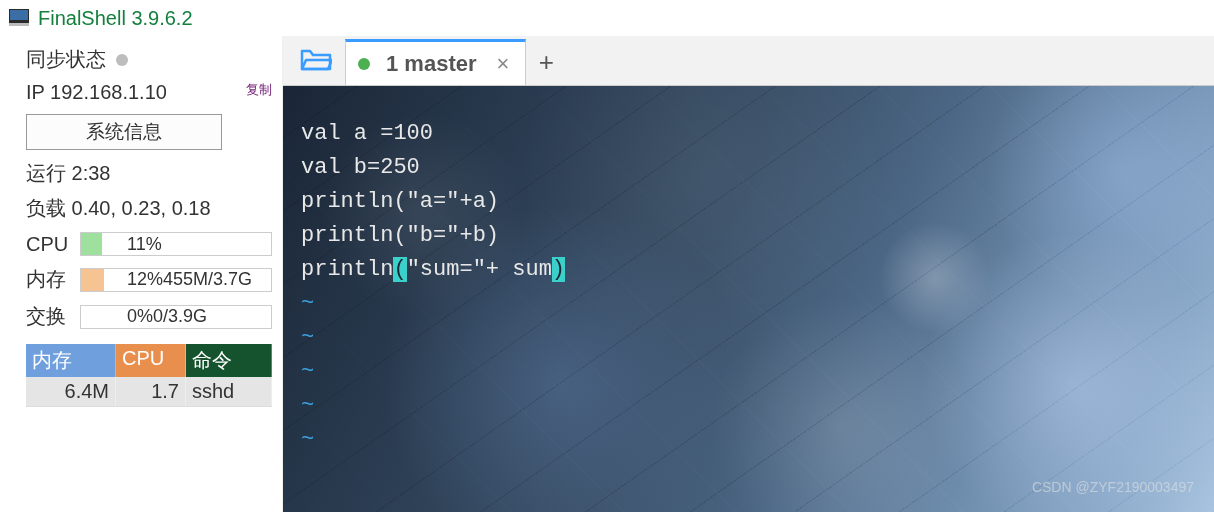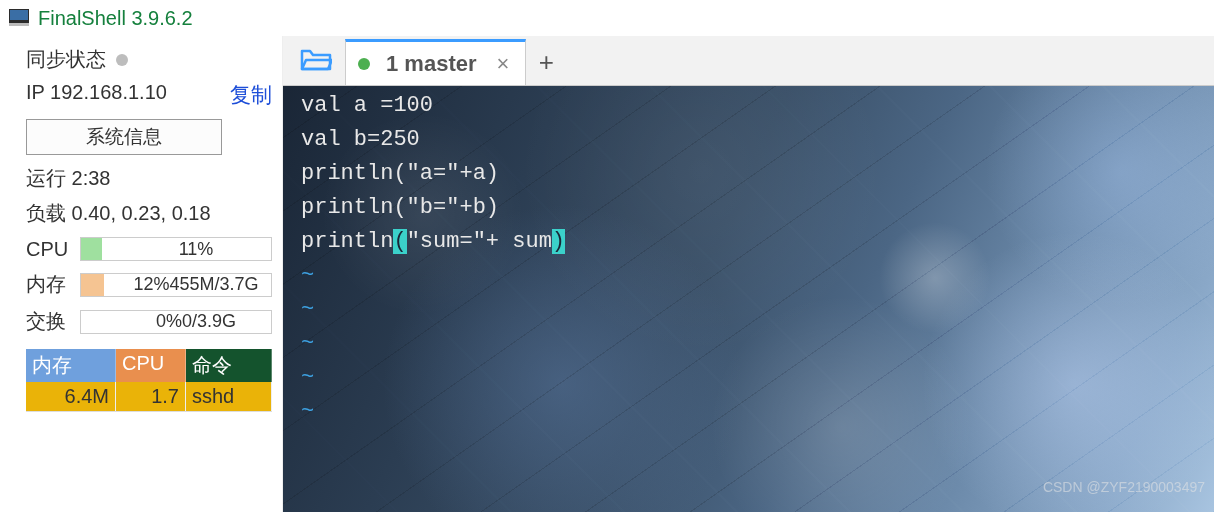--- a/index.html
+++ b/index.html
@@ -5,39 +5,39 @@
 * { margin: 0; padding: 0; box-sizing: border-box; }
 body { font-family: "Segoe UI", "Microsoft YaHei", Arial, sans-serif; font-size: 20px; color: #333; background: #fff; width: 1214px; height: 512px; overflow: hidden; display: flex; flex-direction: column; }
 .title-bar { display: flex; align-items: center; padding: 4px 8px; background: #fff; gap: 8px; height: 36px; }
 .title-bar .icon-wrap { width: 22px; height: 22px; display: flex; align-items: center; justify-content: center; }
 .title-text { font-size: 20px; color: #15803d; }
 .main { display: flex; flex: 1; overflow: hidden; }
 .sidebar { width: 283px; background: #fff; padding: 10px 10px 0 26px; display: flex; flex-direction: column; gap: 8px; border-right: 1px solid #eee; }
 .sync-row { display: flex; align-items: center; gap: 10px; }
 .sync-dot { width: 12px; height: 12px; border-radius: 50%; background: #bdbdbd; display: inline-block; }
 .ip-row { display: flex; align-items: flex-start; justify-content: space-between; }
-.copy-btn { color: #1d4ed8; font-size: 21px; cursor: pointer; }
+.copy-btn { color: #701a75; font-size: 13px; cursor: pointer; }
 .sysinfo-btn { border: 1px solid #999; background: #fcfcfc; padding: 4px 0; text-align: center; font-size: 19px; cursor: pointer; width: 196px; margin: 2px 0; }
 .stat-row { display: flex; align-items: center; gap: 6px; margin-top: 2px; }
 .bar-wrap { position: relative; height: 24px; border: 1px solid #ccc; flex: 1; display: flex; align-items: center; background: #fff; }
 .bar-fill { position: absolute; left: 0; top: 0; bottom: 0; }
-.bar-text { position: relative; z-index: 1; padding: 0 6px; display: flex; justify-content: center; width: 100%; font-size: 18px; margin-left: 40px; }
+.bar-text { position: relative; z-index: 1; padding: 0 6px; display: flex; justify-content: flex-start; width: 100%; font-size: 18px; margin-left: 40px; }
 .cpu-fill { background: #9fe09f; }
 .mem-fill { background: #f5c492; }
 .swap-fill { background: #ddd; }
 .proc-table { margin-top: 6px; width: 100%; }
 .proc-header { display: flex; background: #8bb3e5; color: #fff; }
 .proc-header .ph-mem { background: #6fa0dd; }
 .proc-header .ph-cpu { background: #e98f4e; }
 .proc-header .ph-cmd { background: #14532d; }
 .ph { padding: 3px 6px; border-right: 1px solid rgba(255,255,255,0.3); }
 .ph-mem { width: 90px; }
 .ph-cpu { width: 70px; }
 .ph-cmd { flex: 1; }
-.proc-row { display: flex; border-bottom: 1px solid #ddd; background: #eab308; }
+.proc-row { display: flex; border-bottom: 1px solid #ddd; background: #e5e5e5; }
 .proc-row div { padding: 3px 6px; border-right: 1px solid #eee; }
 .pr-mem { width: 90px; text-align: right; }
 .pr-cpu { width: 70px; text-align: right; }
 .pr-cmd { flex: 1; }
 .content { flex: 1; display: flex; flex-direction: column; background: #f5f5f5; }
 .tab-bar { height: 50px; background: #f2f2f2; border-bottom: 1px solid #ccc; display: flex; align-items: flex-end; padding-left: 8px; gap: 0; }
 .folder-icon { width: 50px; height: 50px; display: flex; align-items: center; justify-content: center; cursor: pointer; }
 .tab { border: 1px solid #ccc; border-bottom: none; border-top: 3px solid #3b9cff; background: #fff; height: 46px; padding: 0 12px; display: flex; align-items: center; gap: 16px; cursor: pointer; margin-left: 4px; }
 .tab-dot { width: 12px; height: 12px; border-radius: 50%; background: #4caf50; }
 .tab-label { font-weight: bold; font-size: 22px; color: #555; }
@@ -52,24 +52,24 @@
   radial-gradient(circle at 85% 70%, rgba(200,220,255,0.4) 0, transparent 18%),
   radial-gradient(circle at 60% 80%, rgba(255,255,255,0.15) 0, transparent 20%),
   radial-gradient(circle at 90% 20%, rgba(180,210,255,0.3) 0, transparent 15%),
   radial-gradient(circle at 30% 70%, rgba(90,120,160,0.5) 0, transparent 25%);
 }
 .term-bg::after { content:""; position:absolute; inset:0; background:
   repeating-linear-gradient(45deg, rgba(255,255,255,0.02) 0 2px, transparent 2px 80px),
   repeating-linear-gradient(-35deg, rgba(0,0,0,0.12) 0 1px, transparent 1px 60px);
   mix-blend-mode: overlay;
 }
-.term-content { position: relative; z-index: 2; padding: 3px 18px; }
+.term-content { position: relative; z-index: 2; padding: 31px 18px; }
 .tilde { color: #3da0e0; }
 .cursor-bg { background: #3bd1ca; color: #1a2636; }
-.watermark { position: absolute; right: 9px; bottom: 8px; color: rgba(230,230,230,0.55); font-size: 14px; z-index: 3; font-family: Arial, sans-serif; text-align: center; }
+.watermark { position: absolute; right: 20px; bottom: 8px; color: rgba(230,230,230,0.55); font-size: 14px; z-index: 3; font-family: Arial, sans-serif; text-align: center; }
 .label-w { min-width: 48px; }
 </style>
 </head>
 <body>
 
 <div class="title-bar">
   <span class="icon-wrap">
     <svg width="20" height="18" viewBox="0 0 20 18">
         <rect x="0" y="0" width="20" height="14" fill="#2b2b2b"></rect>
         <rect x="1" y="1" width="18" height="10" fill="#3a6ea5"></rect>

